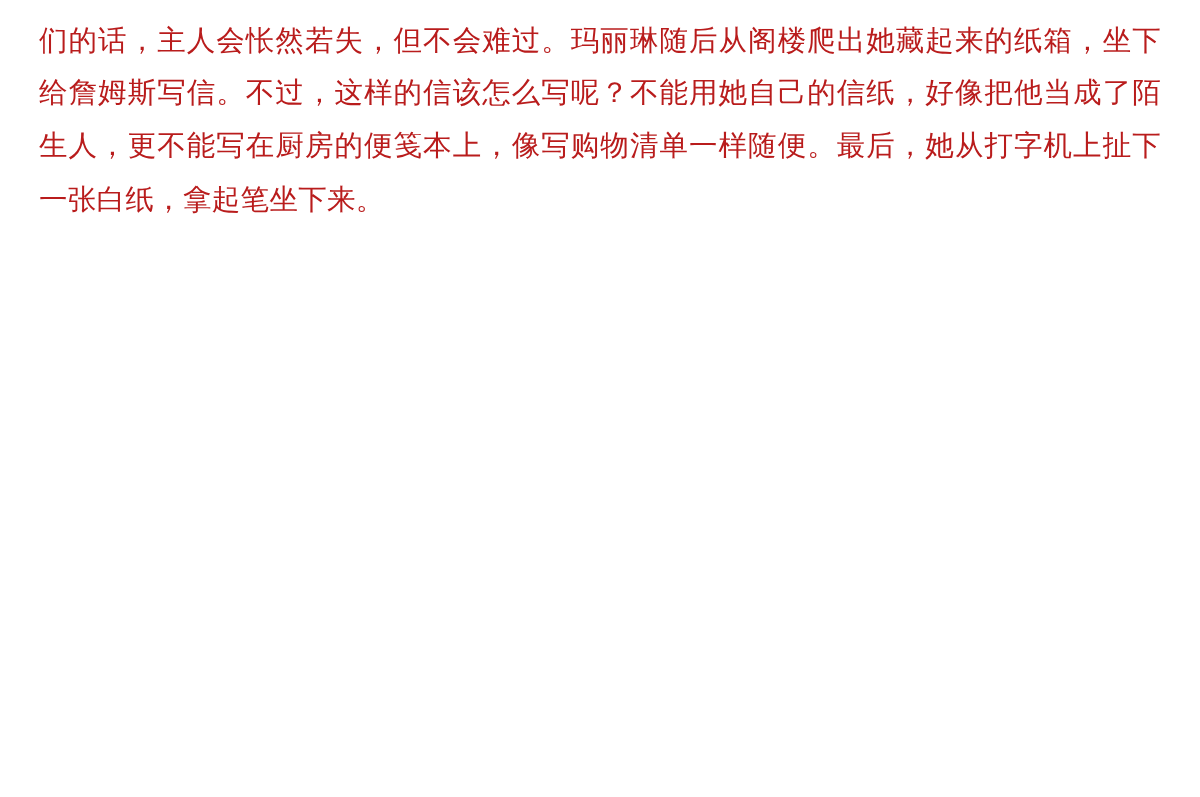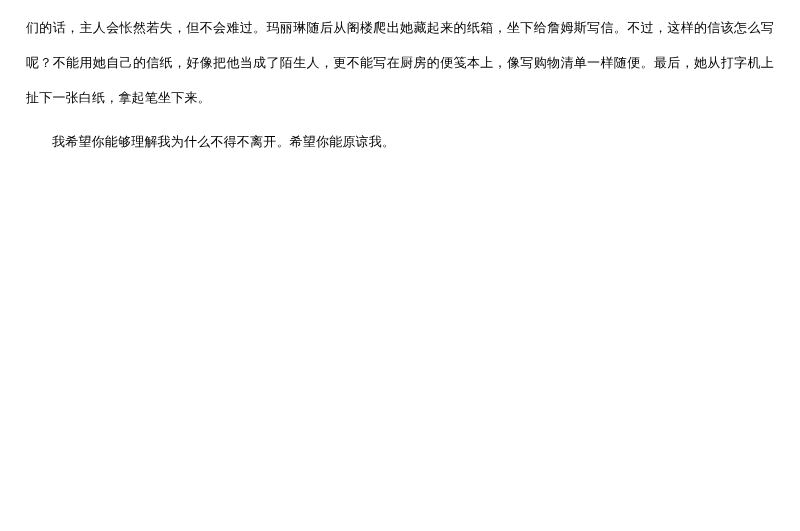--- a/index.html
+++ b/index.html
@@ -15,35 +15,34 @@
     color: #161616;
   }
   .page {
     box-sizing: border-box;
     width: 800px;
     height: 531px;
     padding: 10px 26px 0 26px;
     background: #ffffff;
   }
   .para {
-    font-size: 13px;
+    font-size: 19px;
     line-height: 35.2px;
     letter-spacing: 0.2px;
     text-align: justify;
     text-justify: inter-character;
     margin: 0 0 8px 0;
-    color: #000000;
+    color: #b91c1c;
     font-weight: 500;
   }
   .para.indent {
     text-indent: 2em;
   }
   .para:last-child {
     margin-bottom: 0;
   }
 </style>
 </head>
 <body>
 
 <div class="page">
   <p class="para">们的话，主人会怅然若失，但不会难过。玛丽琳随后从阁楼爬出她藏起来的纸箱，坐下给詹姆斯写信。不过，这样的信该怎么写呢？不能用她自己的信纸，好像把他当成了陌生人，更不能写在厨房的便笺本上，像写购物清单一样随便。最后，她从打字机上扯下一张白纸，拿起笔坐下来。</p>
-  <p class="para indent">我希望你能够理解我为什么不得不离开。希望你能原谅我。</p>
 </div>
 
 </body></html>

